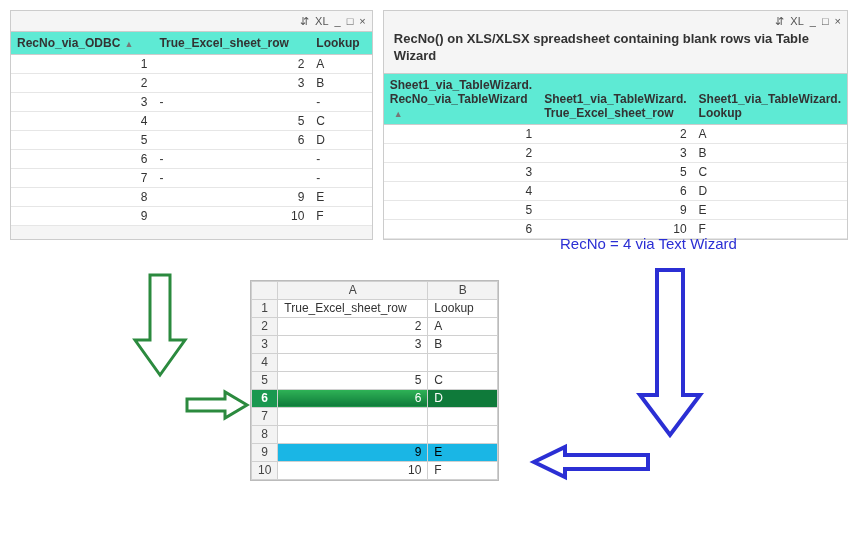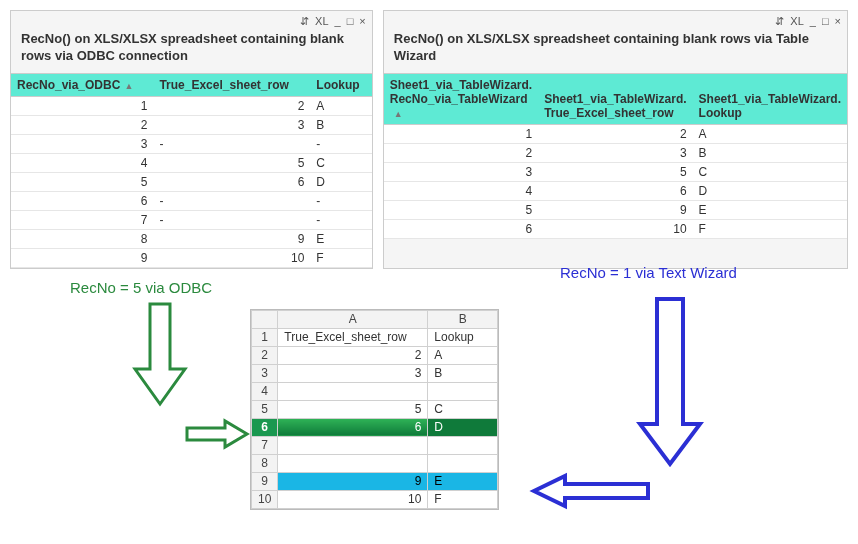--- a/index.html
+++ b/index.html
@@ -134,21 +134,20 @@
 <div class="panels">
 
   <div class="panel panel-left">
     <div class="panel-toolbar">
       <span>⇵</span>
       <span>XL</span>
       <span>_</span>
       <span>□</span>
       <span>×</span>
     </div>
-    <div class="panel-title">RecNo() on XLS/XLSX spreadsheet containing blank rows via ODBC connection</div>
     <table class="tbl">
       <thead>
         <tr>
           <th>
             <span>RecNo_via_ODBC</span><span class="sort-ind">▲</span>
           </th>
           <th>True_Excel_sheet_row</th>
           <th>Lookup</th>
         </tr>
       </thead>
@@ -255,22 +254,21 @@
             <td class="num">6</td>
             <td class="num">10</td>
             <td>F</td>
           </tr>
         </tbody>
     </table>
   </div>
 </div>
 
 <div class="annot">
-  <div class="lbl-odbc">RecNo = 5   via ODBC</div>
-  <div class="lbl-wiz">RecNo = 1   via Text Wizard</div>
+  <div class="lbl-wiz">RecNo = 4   via Text Wizard</div>
 
   <svg class="arrow" style="left:120px; top:20px;" width="60" height="110">
     <path d="M20 5 L40 5 L40 70 L55 70 L30 105 L5 70 L20 70 Z" fill="none" stroke="#2b8a3e" stroke-width="3"></path>
   </svg>
 
   <svg class="arrow" style="left:175px; top:140px;" width="65" height="30">
     <path d="M2 9 L40 9 L40 2 L62 15 L40 28 L40 21 L2 21 Z" fill="none" stroke="#2b8a3e" stroke-width="3"></path>
   </svg>
 
   <svg class="arrow" style="left:625px; top:15px;" width="70" height="175">

